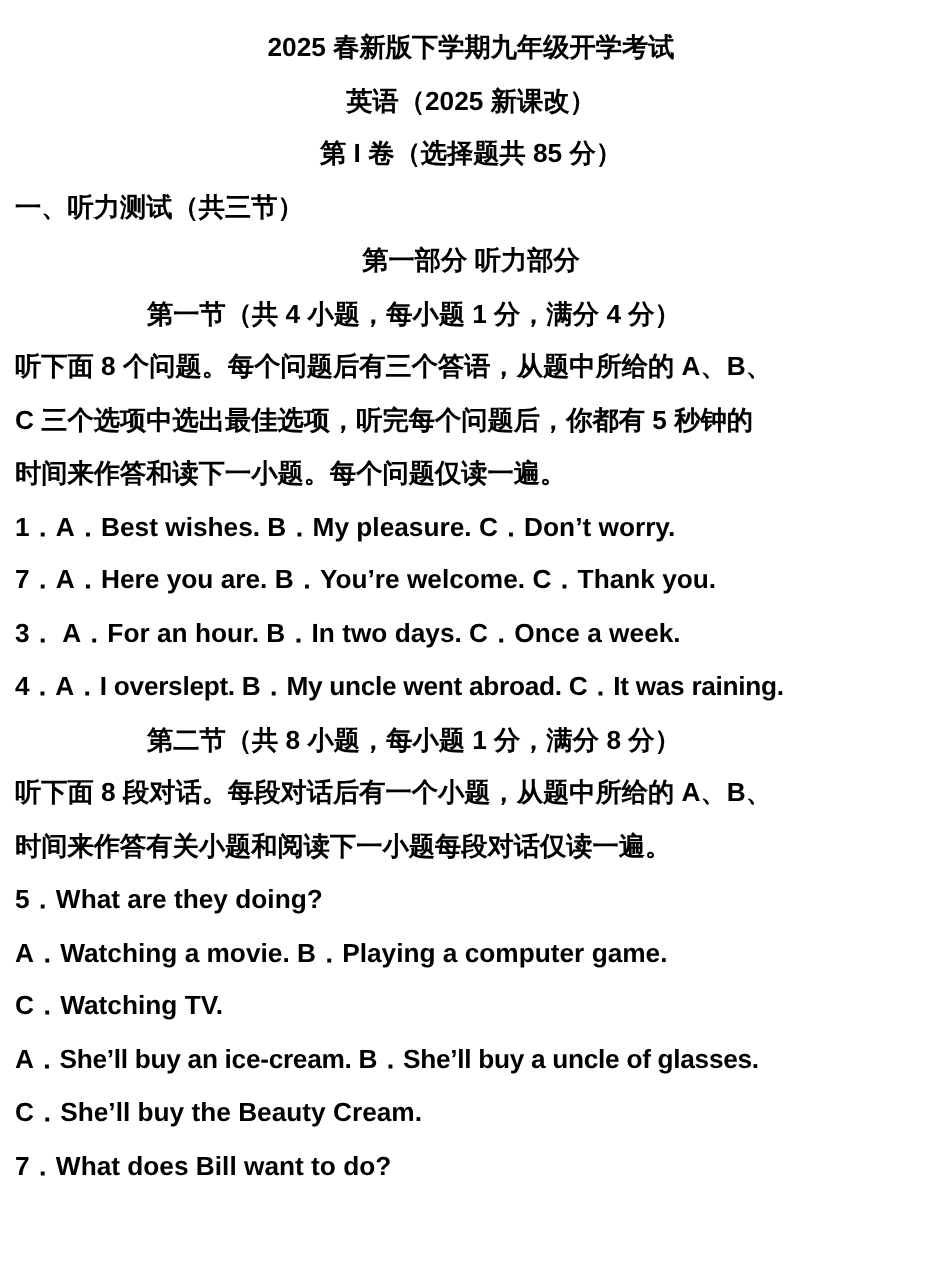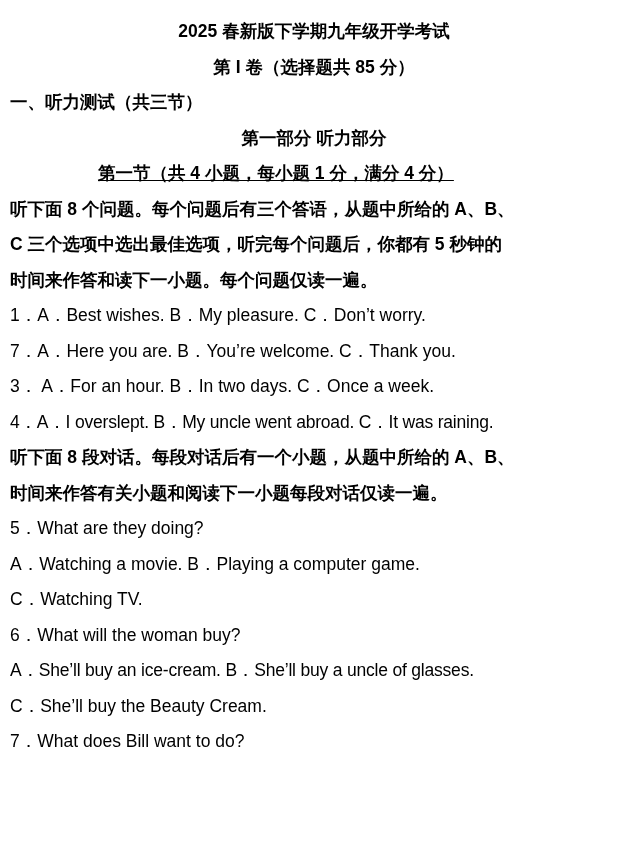--- a/index.html
+++ b/index.html
@@ -28,71 +28,71 @@
   }
   .center {
     text-align: center;
   }
   .bold {
     font-weight: bold;
   }
   .indent-title {
     padding-left: 88px;
     font-weight: bold;
-    text-decoration: underline;
   }
   .para {
     font-size: 17.5px;
     line-height: 35.5px;
     font-weight: bold;
   }
   .para .ln {
     white-space: nowrap;
   }
   .qline {
     font-size: 17.5px;
     line-height: 35.5px;
     white-space: nowrap;
-    font-weight: normal;
+    font-weight: bold;
   }
   .tight {
     letter-spacing: -0.2px;
   }
 </style>
 </head>
 <body>
 
 <div class="page">
 
   <div class="line center bold">2025 春新版下学期九年级开学考试</div>
+  <div class="line center bold">英语（2025 新课改）</div>
   <div class="line center bold">第 I 卷（选择题共 85 分）</div>
   <div class="line bold">一、听力测试（共三节）</div>
 
   <div class="line center bold">第一部分 听力部分</div>
 
   <div class="line indent-title">第一节（共 4 小题，每小题 1 分，满分 4 分）</div>
 
   <div class="para">
     <div class="ln">听下面 8 个问题。每个问题后有三个答语，从题中所给的 A、B、</div>
     <div class="ln">C 三个选项中选出最佳选项，听完每个问题后，你都有 5 秒钟的</div>
     <div class="ln">时间来作答和读下一小题。每个问题仅读一遍。</div>
   </div>
 
   <div class="qline">1．A．Best wishes. B．My pleasure. C．Don’t worry.</div>
   <div class="qline">7．A．Here you are. B．You’re welcome. C．Thank you.</div>
   <div class="qline">3． A．For an hour. B．In two days. C．Once a week.</div>
   <div class="qline tight">4．A．I overslept. B．My uncle went abroad. C．It was raining.</div>
 
+  <div class="line indent-title">第二节（共 8 小题，每小题 1 分，满分 8 分）</div>
 
   <div class="para">
     <div class="ln">听下面 8 段对话。每段对话后有一个小题，从题中所给的 A、B、</div>
     <div class="ln">时间来作答有关小题和阅读下一小题每段对话仅读一遍。</div>
   </div>
 
   <div class="qline">5．What are they doing?</div>
   <div class="qline">A．Watching a movie. B．Playing a computer game.</div>
   <div class="qline">C．Watching TV.</div>
-  <div class="qline">6．What will the woman buy?</div>
   <div class="qline tight">A．She’ll buy an ice-cream. B．She’ll buy a uncle of glasses.</div>
   <div class="qline">C．She’ll buy the Beauty Cream.</div>
   <div class="qline">7．What does Bill want to do?</div>
 
 </div>
 
 </body></html>

